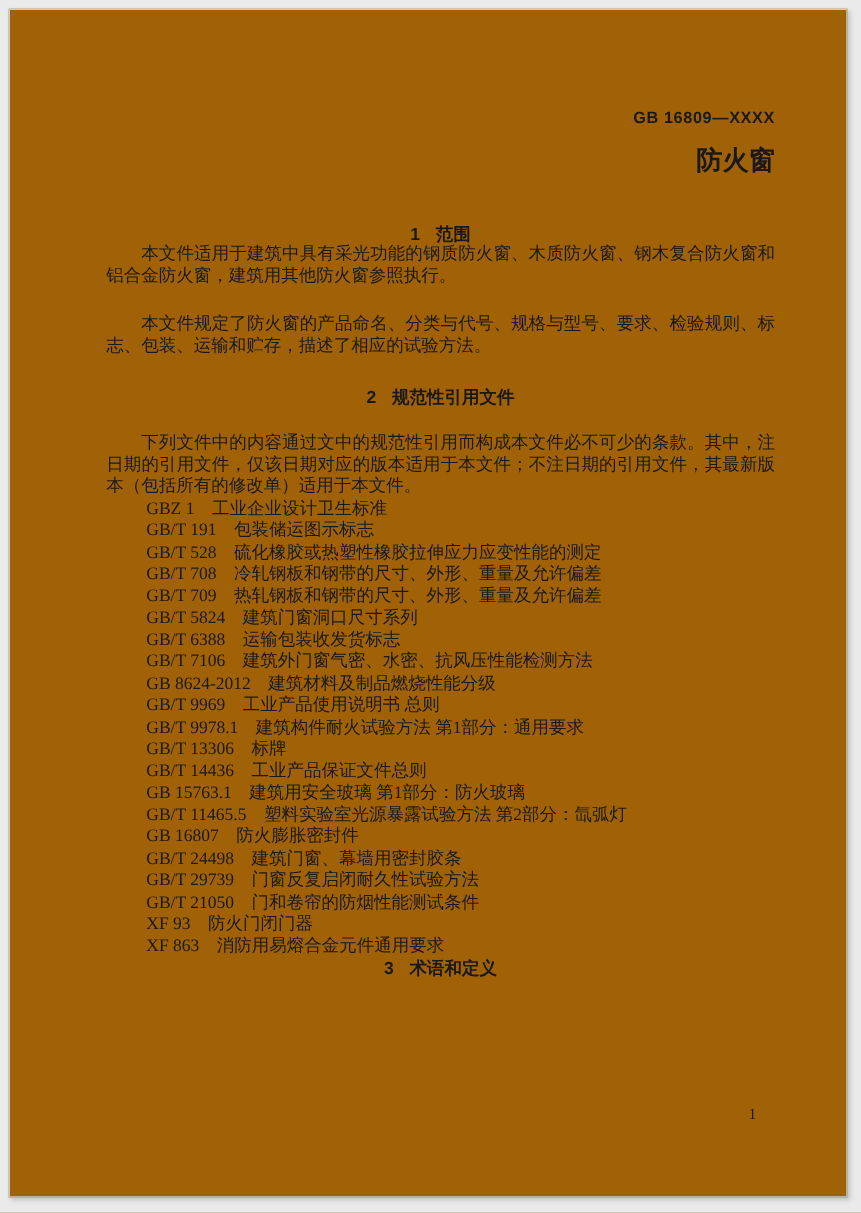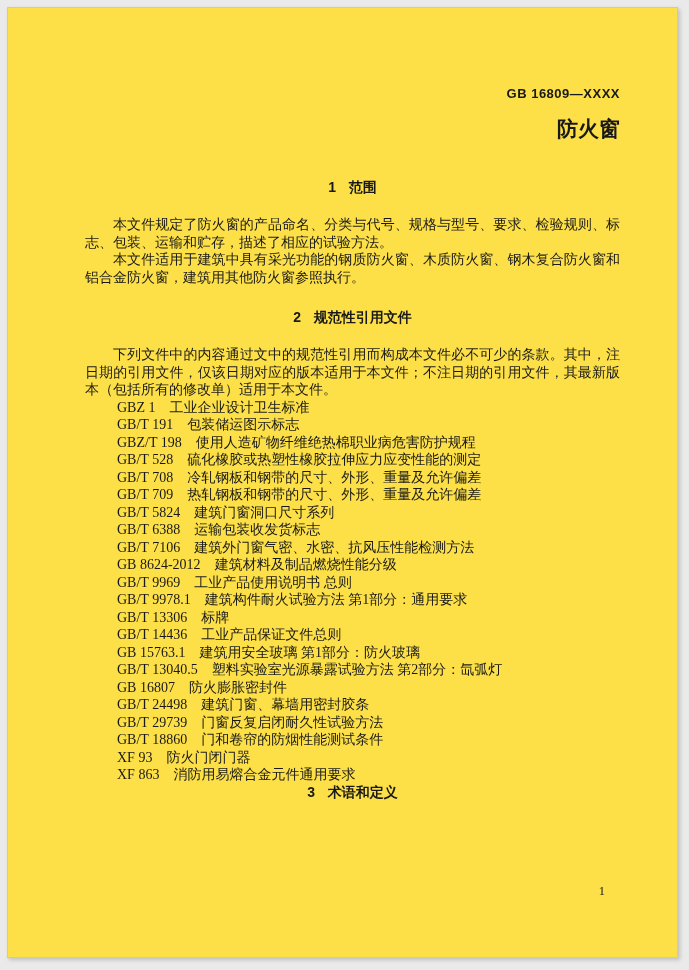--- a/index.html
+++ b/index.html
@@ -16,21 +16,21 @@
     position: relative;
     width: 689px;
     height: 970px;
   }
   .page {
     position: absolute;
     left: 7px;
     top: 7px;
     width: 671px;
     height: 951px;
-    background: #fde047;
+    background: #a16207;
     border: 1px solid #c9c9c9;
     box-shadow: 2px 2px 4px rgba(0,0,0,0.18);
     box-sizing: border-box;
   }
   .content {
     padding: 0 57px 0 77px;
   }
   .doc-code {
     margin-top: 78px;
     text-align: right;
@@ -95,50 +95,49 @@
     <div class="content">
 
       <div class="doc-code">GB 16809—XXXX</div>
 
       <h1 class="doc-title">防火窗</h1>
 
       <section id="sec-scope">
         <h2 class="sec-heading">
           <span class="sec-num">1</span><span>范围</span>
         </h2>
+        <p class="body-para">本文件适用于建筑中具有采光功能的钢质防火窗、木质防火窗、钢木复合防火窗和铝合金防火窗，建筑用其他防火窗参照执行。</p>
         <p class="body-para first">本文件规定了防火窗的产品命名、分类与代号、规格与型号、要求、检验规则、标志、包装、运输和贮存，描述了相应的试验方法。</p>
-        <p class="body-para">本文件适用于建筑中具有采光功能的钢质防火窗、木质防火窗、钢木复合防火窗和铝合金防火窗，建筑用其他防火窗参照执行。</p>
       </section>
 
       <section id="sec-references">
         <h2 class="sec-heading">
           <span class="sec-num">2</span><span>规范性引用文件</span>
         </h2>
         <p class="body-para first">下列文件中的内容通过文中的规范性引用而构成本文件必不可少的条款。其中，注日期的引用文件，仅该日期对应的版本适用于本文件；不注日期的引用文件，其最新版本（包括所有的修改单）适用于本文件。</p>
         <ul id="ref-list" class="ref-list">
             <li><span class="ref-code">GBZ 1</span><span>工业企业设计卫生标准</span></li>
             <li><span class="ref-code">GB/T 191</span><span>包装储运图示标志</span></li>
-            <li><span class="ref-code">GBZ/T 198</span><span>使用人造矿物纤维绝热棉职业病危害防护规程</span></li>
             <li><span class="ref-code">GB/T 528</span><span>硫化橡胶或热塑性橡胶拉伸应力应变性能的测定</span></li>
             <li><span class="ref-code">GB/T 708</span><span>冷轧钢板和钢带的尺寸、外形、重量及允许偏差</span></li>
             <li><span class="ref-code">GB/T 709</span><span>热轧钢板和钢带的尺寸、外形、重量及允许偏差</span></li>
             <li><span class="ref-code">GB/T 5824</span><span>建筑门窗洞口尺寸系列</span></li>
             <li><span class="ref-code">GB/T 6388</span><span>运输包装收发货标志</span></li>
             <li><span class="ref-code">GB/T 7106</span><span>建筑外门窗气密、水密、抗风压性能检测方法</span></li>
             <li><span class="ref-code">GB 8624-2012</span><span>建筑材料及制品燃烧性能分级</span></li>
             <li><span class="ref-code">GB/T 9969</span><span>工业产品使用说明书 总则</span></li>
             <li><span class="ref-code">GB/T 9978.1</span><span>建筑构件耐火试验方法 第1部分：通用要求</span></li>
             <li><span class="ref-code">GB/T 13306</span><span>标牌</span></li>
             <li><span class="ref-code">GB/T 14436</span><span>工业产品保证文件总则</span></li>
             <li><span class="ref-code">GB 15763.1</span><span>建筑用安全玻璃 第1部分：防火玻璃</span></li>
-            <li><span class="ref-code">GB/T 13040.5</span><span>塑料实验室光源暴露试验方法 第2部分：氙弧灯</span></li>
+            <li><span class="ref-code">GB/T 11465.5</span><span>塑料实验室光源暴露试验方法 第2部分：氙弧灯</span></li>
             <li><span class="ref-code">GB 16807</span><span>防火膨胀密封件</span></li>
             <li><span class="ref-code">GB/T 24498</span><span>建筑门窗、幕墙用密封胶条</span></li>
             <li><span class="ref-code">GB/T 29739</span><span>门窗反复启闭耐久性试验方法</span></li>
-            <li><span class="ref-code">GB/T 18860</span><span>门和卷帘的防烟性能测试条件</span></li>
+            <li><span class="ref-code">GB/T 21050</span><span>门和卷帘的防烟性能测试条件</span></li>
             <li><span class="ref-code">XF 93</span><span>防火门闭门器</span></li>
             <li><span class="ref-code">XF 863</span><span>消防用易熔合金元件通用要求</span></li>
           </ul>
       </section>
 
       <section id="sec-terms">
         <h2 class="sec-heading">
           <span class="sec-num">3</span><span>术语和定义</span>
         </h2>
       </section>

